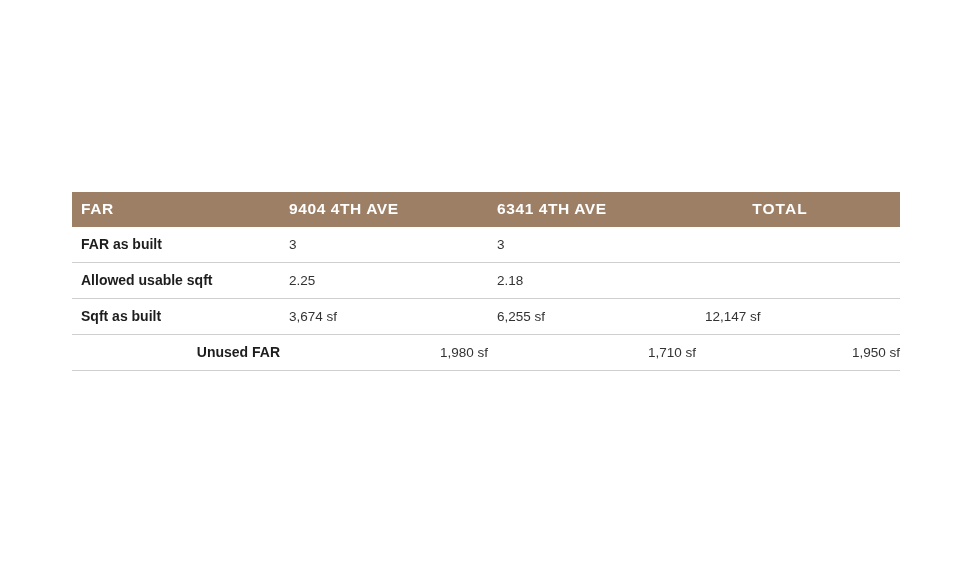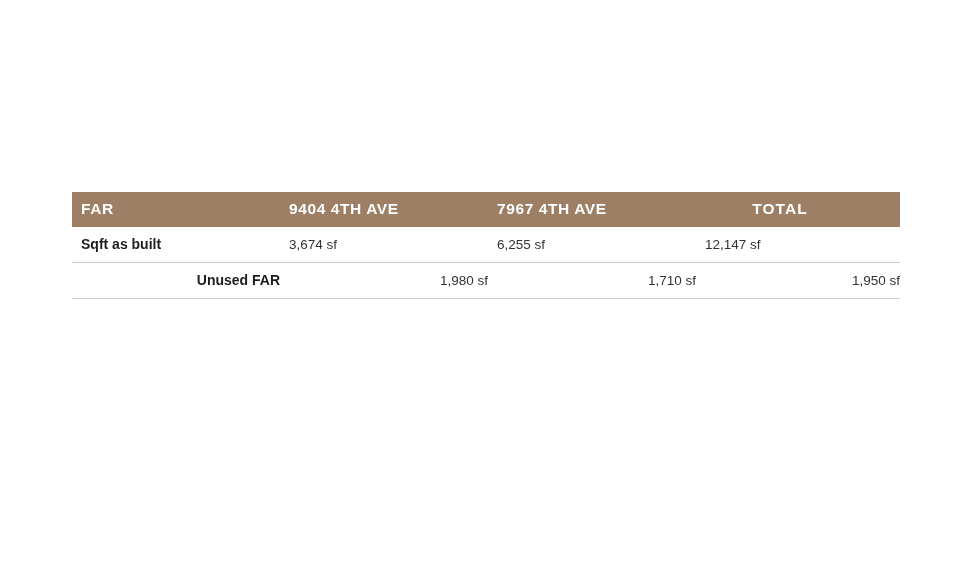--- a/index.html
+++ b/index.html
@@ -89,25 +89,37 @@
       <colgroup>
         <col class="c0">
         <col class="c1">
         <col class="c2">
         <col class="c3">
       </colgroup>
       <thead>
         <tr>
           <th>FAR</th>
           <th>9404 4TH AVE</th>
-          <th>7967 4TH AVE</th>
+          <th>6341 4TH AVE</th>
           <th class="total-head">TOTAL</th>
         </tr>
       </thead>
       <tbody>
+        <tr>
+          <td class="label">FAR as built</td>
+          <td class="val">3</td>
+          <td class="val">3</td>
+          <td class="val"></td>
+        </tr>
+        <tr>
+          <td class="label">Allowed usable sqft</td>
+          <td class="val">2.25</td>
+          <td class="val">2.18</td>
+          <td class="val"></td>
+        </tr>
         <tr>
           <td class="label">Sqft as built</td>
           <td class="val">3,674 sf</td>
           <td class="val">6,255 sf</td>
           <td class="val">12,147 sf</td>
         </tr>
         <tr>
           <td class="label">Unused FAR</td>
           <td class="val">1,980 sf</td>
           <td class="val">1,710 sf</td>

